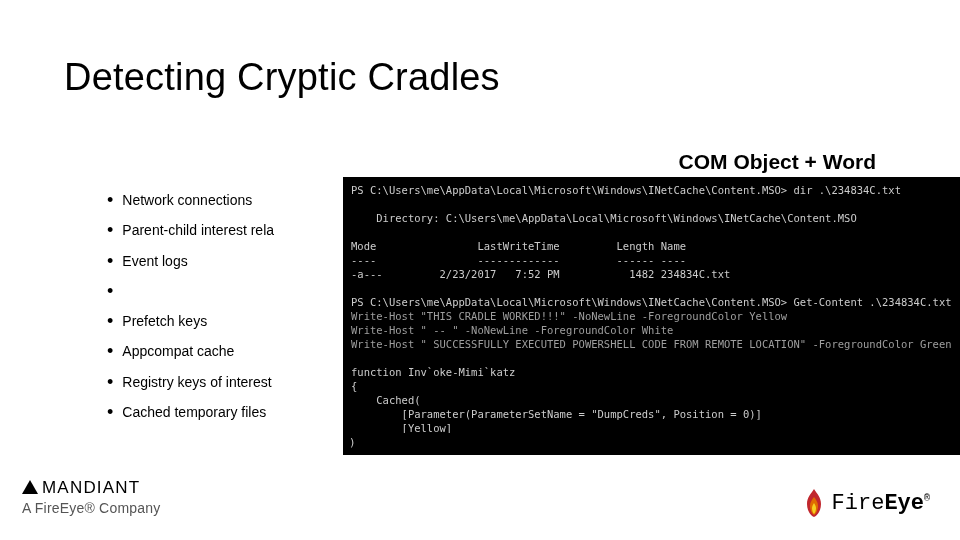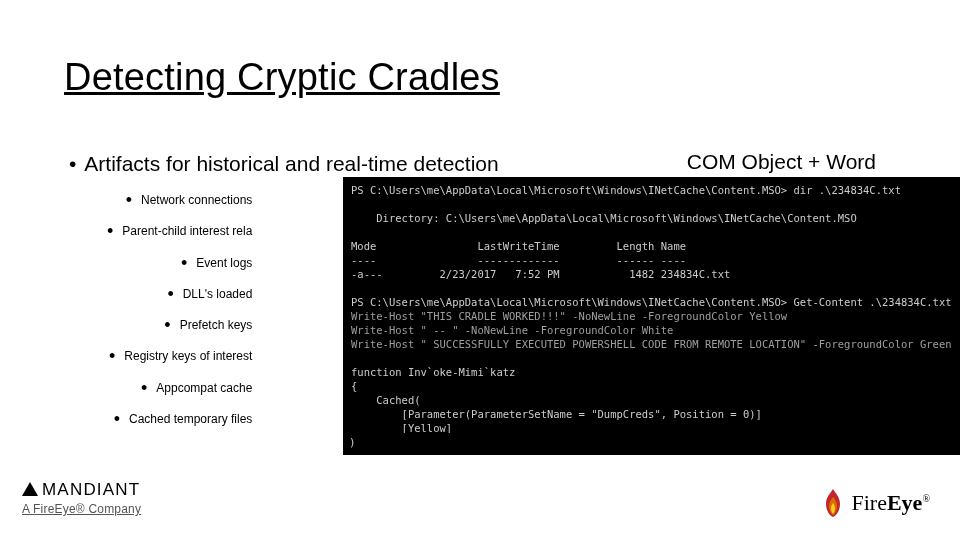--- a/index.html
+++ b/index.html
@@ -20,28 +20,27 @@
     height: 540px;
   }
   .title {
     position: absolute;
     left: 64px;
     top: 56px;
     font-size: 38px;
     font-weight: 300;
     color: #000;
     letter-spacing: 0.2px;
-    text-decoration: underline;
   }
   .subheading {
     position: absolute;
     right: 84px;
     top: 150px;
     font-size: 21px;
-    font-weight: 400;
+    font-weight: 700;
     color: #000;
   }
   .main-bullet {
     position: absolute;
     left: 69px;
     top: 152px;
     font-size: 21px;
     font-weight: 400;
     color: #000;
     display: flex;
@@ -53,22 +52,21 @@
   }
   .sublist {
     position: absolute;
     left: 107px;
     top: 186px;
   }
   .sublist .item {
     display: flex;
     gap: 9px;
     line-height: 29.3px;
-    font-size: 12px;
-    justify-content: flex-end;
+    font-size: 14px;
   }
   .sublist .dot::before {
     content: "•";
     font-size: 18px;
     color: #000;
   }
   .terminal {
     position: absolute;
     right: 0;
     top: 177px;
@@ -120,88 +118,82 @@
   }
   .mandiant .mark {
     display:inline-block;
     width: 0; height: 0;
     border-left: 8px solid transparent;
     border-right: 8px solid transparent;
     border-bottom: 14px solid #000;
     transform: translateY(-1px);
   }
   .mandiant .tag {
-    font-size: 12px;
+    font-size: 14px;
     color: #555;
     margin-top: 2px;
     letter-spacing: 0.2px;
-    text-decoration: underline;
   }
 
   .fireeye {
     position: absolute;
     right: 30px;
     bottom: 22px;
     display: flex;
     align-items: center;
     gap: 6px;
   }
   .fireeye-text {
-    font-family: Liberation Serif, serif;
+    font-family: Liberation Mono, monospace;
     font-size: 22px;
     color: #000;
   }
   .fireeye-text .bold { font-weight: 600; }
   .flame {
     width: 24px;
     height: 30px;
   }
 </style>
 </head>
 <body>
 
 <div class="slide">
 
   <div class="title">Detecting Cryptic Cradles</div>
 
   <div class="subheading">COM Object + Word</div>
 
-  <div class="main-bullet">
-    <span class="dot"></span>
-    <span>Artifacts for historical and real-time detection</span>
-  </div>
 
   <div class="sublist">
     <div class="item">
         <span class="dot"></span>
         <span>Network connections</span>
       </div>
     <div class="item">
         <span class="dot"></span>
         <span>Parent-child interest rela</span>
       </div>
     <div class="item">
         <span class="dot"></span>
         <span>Event logs</span>
       </div>
     <div class="item">
         <span class="dot"></span>
-        <span>DLL's loaded</span>
       </div>
     <div class="item">
         <span class="dot"></span>
         <span>Prefetch keys</span>
       </div>
     <div class="item">
         <span class="dot"></span>
+        <span>Appcompat cache</span>
+      </div>
+    <div class="item">
+        <span class="dot"></span>
         <span>Registry keys of interest</span>
-      </div>
-    <div class="item">
-        <span class="dot"></span>
-        <span>Appcompat cache</span>
       </div>
     <div class="item">
         <span class="dot"></span>
         <span>Cached temporary files</span>
       </div>
   </div>
 
   <div class="terminal"><span class="w">PS C:\Users\me\AppData\Local\Microsoft\Windows\INetCache\Content.MSO&gt; dir .\234834C.txt</span>
 <span class="w"></span>
 <span class="w">    Directory: C:\Users\me\AppData\Local\Microsoft\Windows\INetCache\Content.MSO</span>

